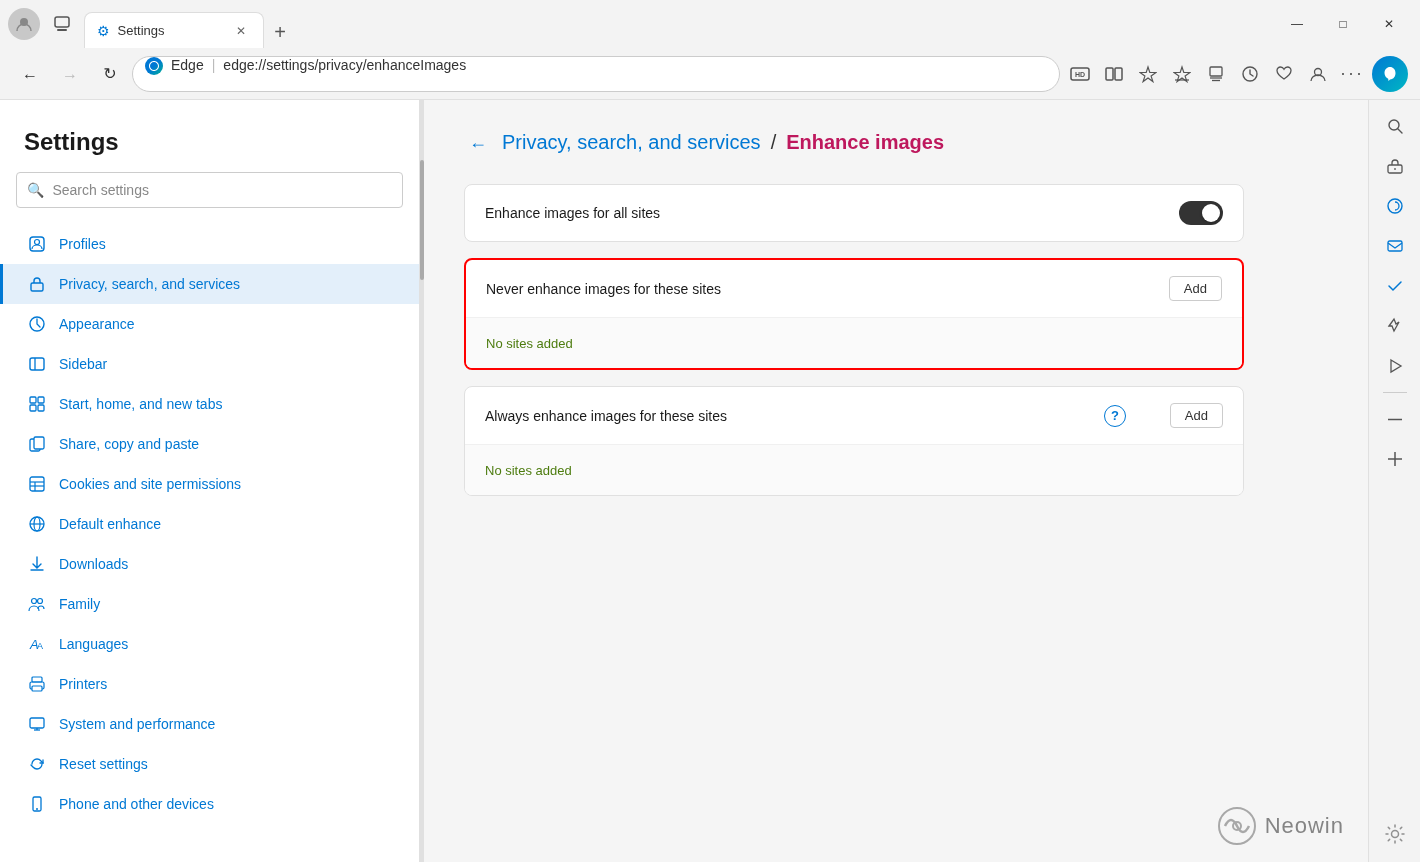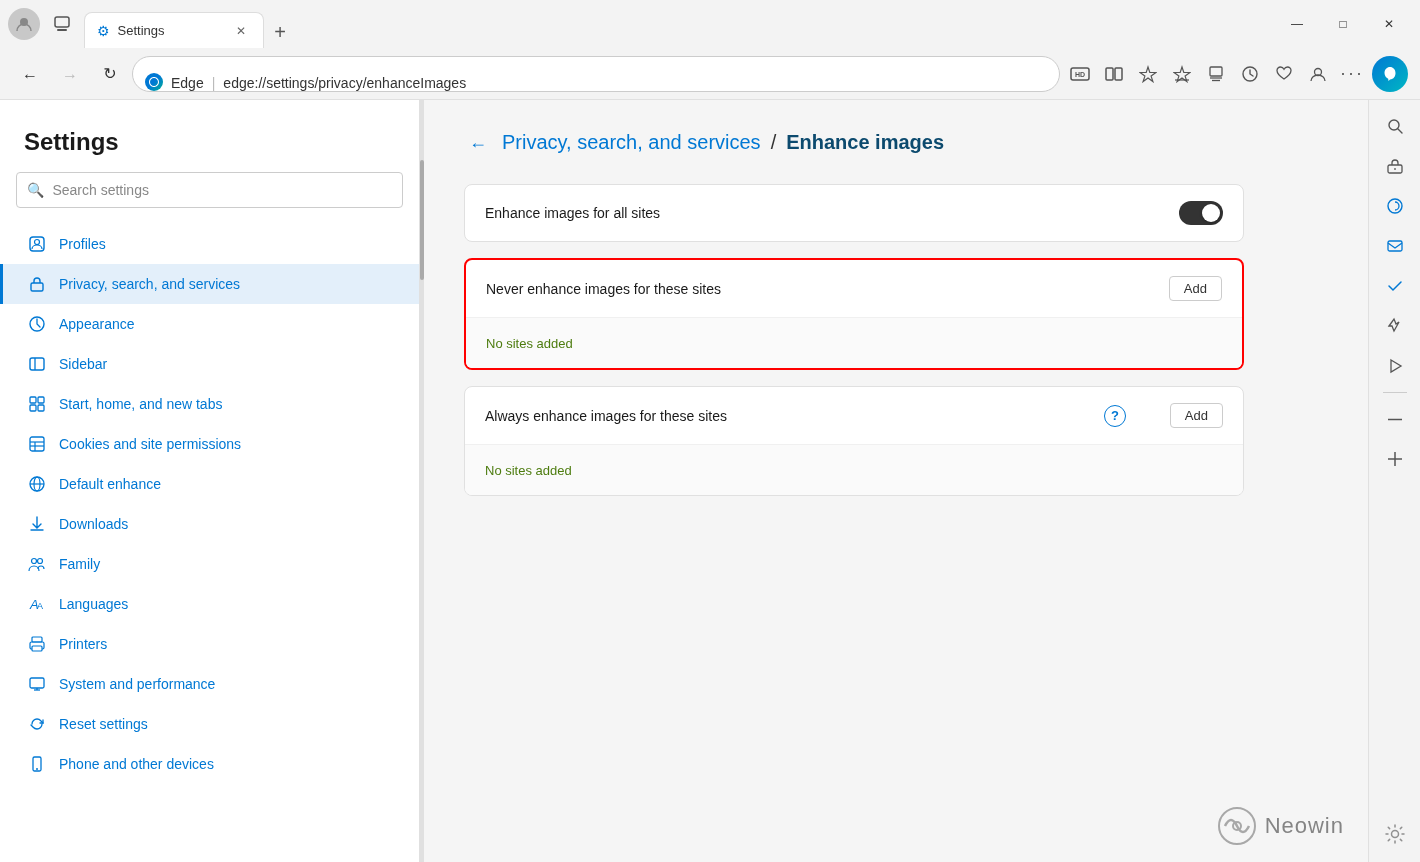--- a/index.html
+++ b/index.html
@@ -70,21 +70,21 @@
       cursor: pointer; font-size: 16px; color: #333;
     }
     .nav-btn.disabled { color: #bbb; cursor: default; }
     .address-bar {
       flex: 1;
       height: 36px;
       background: white;
       border: 1px solid #ccc;
       border-radius: 18px;
       display: flex;
-      align-items: flex-end;
+      align-items: flex-start;
       padding: 0 12px;
       gap: 8px;
       font-size: 14px;
       color: #333;
     }
     .address-edge-icon {
       width: 18px; height: 18px; border-radius: 50%; background: linear-gradient(135deg, #0078d4 50%, #00b294);
       display: flex; align-items: center; justify-content: center; font-size: 10px; color: white; flex-shrink: 0;
     }
     .address-edge-label { font-size: 14px; color: #333; font-weight: 400; }
@@ -215,21 +215,21 @@
       color: #0078d4;
       text-decoration: none;
       cursor: pointer;
     }
     .breadcrumb-sep {
       font-size: 20px;
       color: #333;
     }
     .breadcrumb-current {
       font-size: 20px;
-      color: #0c4a6e;
+      color: #be185d;
       font-weight: 600;
     }
 
     
     .card {
       background: white;
       border-radius: 8px;
       border: 1px solid #e0e0e0;
       margin-bottom: 16px;
       overflow: hidden;
@@ -491,20 +491,29 @@
         <svg width="18" height="18" viewBox="0 0 18 18" fill="none">
             <rect x="2" y="2" width="6" height="6" rx="1" stroke="#0078d4" stroke-width="1.3"></rect>
             <rect x="10" y="2" width="6" height="6" rx="1" stroke="#0078d4" stroke-width="1.3"></rect>
             <rect x="2" y="10" width="6" height="6" rx="1" stroke="#0078d4" stroke-width="1.3"></rect>
             <rect x="10" y="10" width="6" height="6" rx="1" stroke="#0078d4" stroke-width="1.3"></rect>
           </svg>
       </span>
       <span class="nav-item-label">Start, home, and new tabs</span>
     </div>
 
+    <div class="nav-item">
+      <span class="nav-item-icon">
+        <svg width="18" height="18" viewBox="0 0 18 18" fill="none">
+            <rect x="2" y="4" width="10" height="12" rx="1.5" stroke="#0078d4" stroke-width="1.3"></rect>
+            <rect x="6" y="2" width="10" height="12" rx="1.5" stroke="#0078d4" stroke-width="1.3" fill="white"></rect>
+          </svg>
+      </span>
+      <span class="nav-item-label">Share, copy and paste</span>
+    </div>
 
     <div class="nav-item">
       <span class="nav-item-icon">
         <svg width="18" height="18" viewBox="0 0 18 18" fill="none">
             <rect x="2" y="2" width="14" height="14" rx="2" stroke="#0078d4" stroke-width="1.3"></rect>
             <line x1="2" y1="7" x2="16" y2="7" stroke="#0078d4" stroke-width="1.2"></line>
             <line x1="2" y1="11" x2="16" y2="11" stroke="#0078d4" stroke-width="1.2"></line>
             <line x1="7" y1="7" x2="7" y2="16" stroke="#0078d4" stroke-width="1.2"></line>
           </svg>
       </span>

